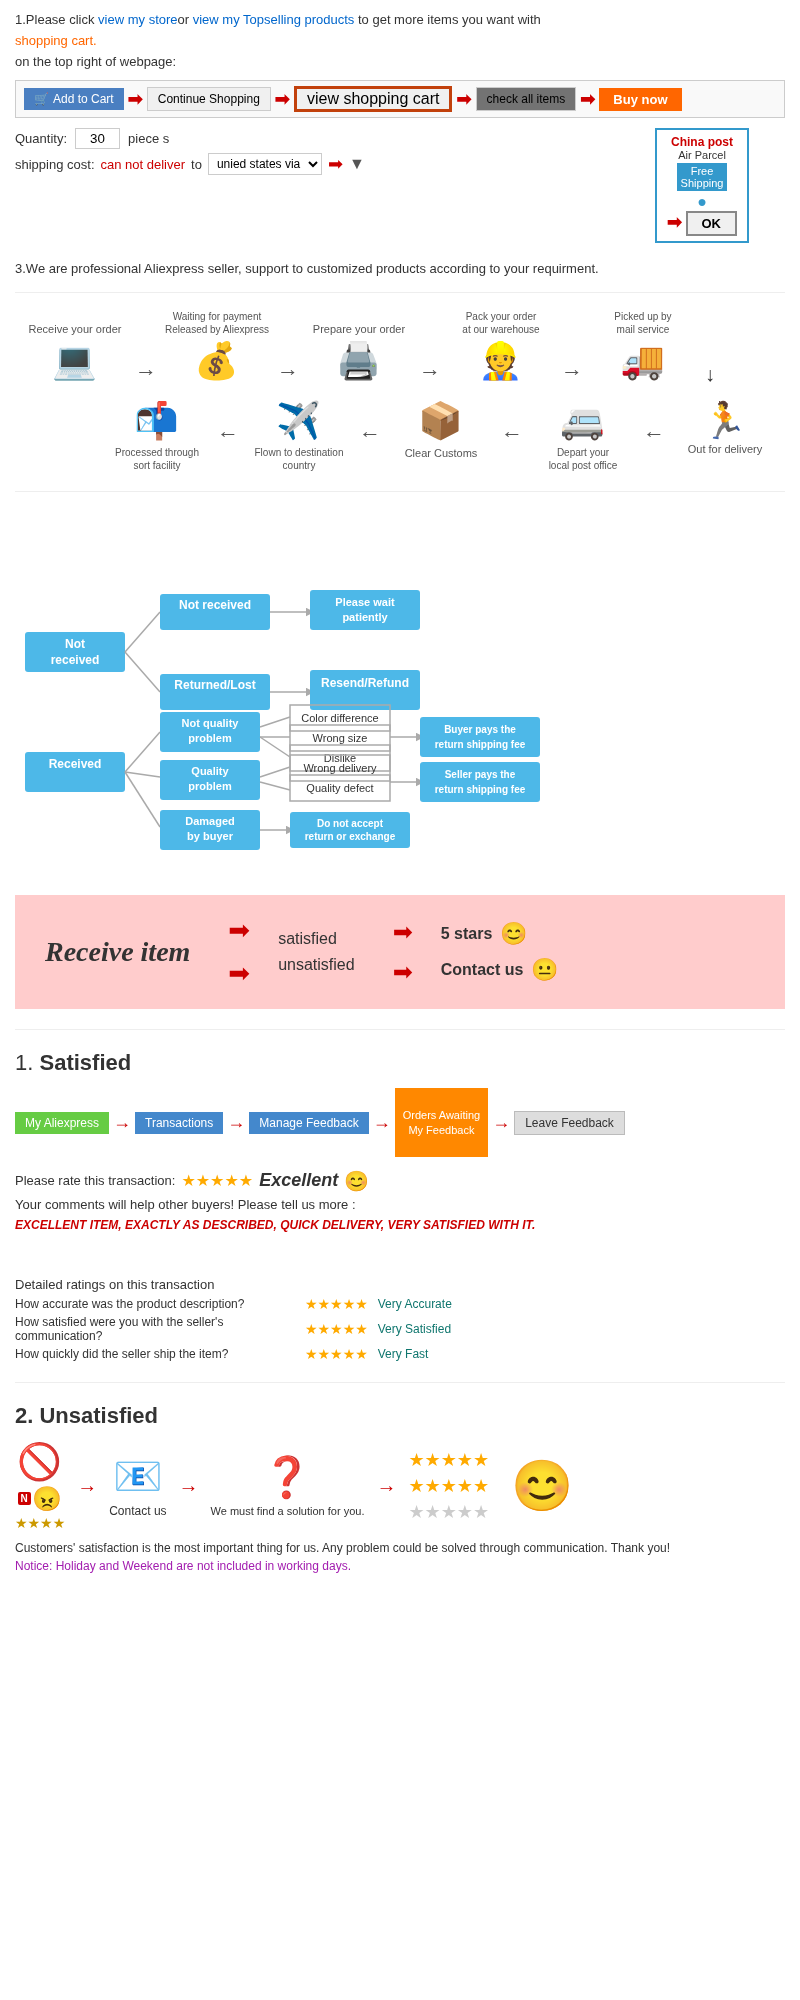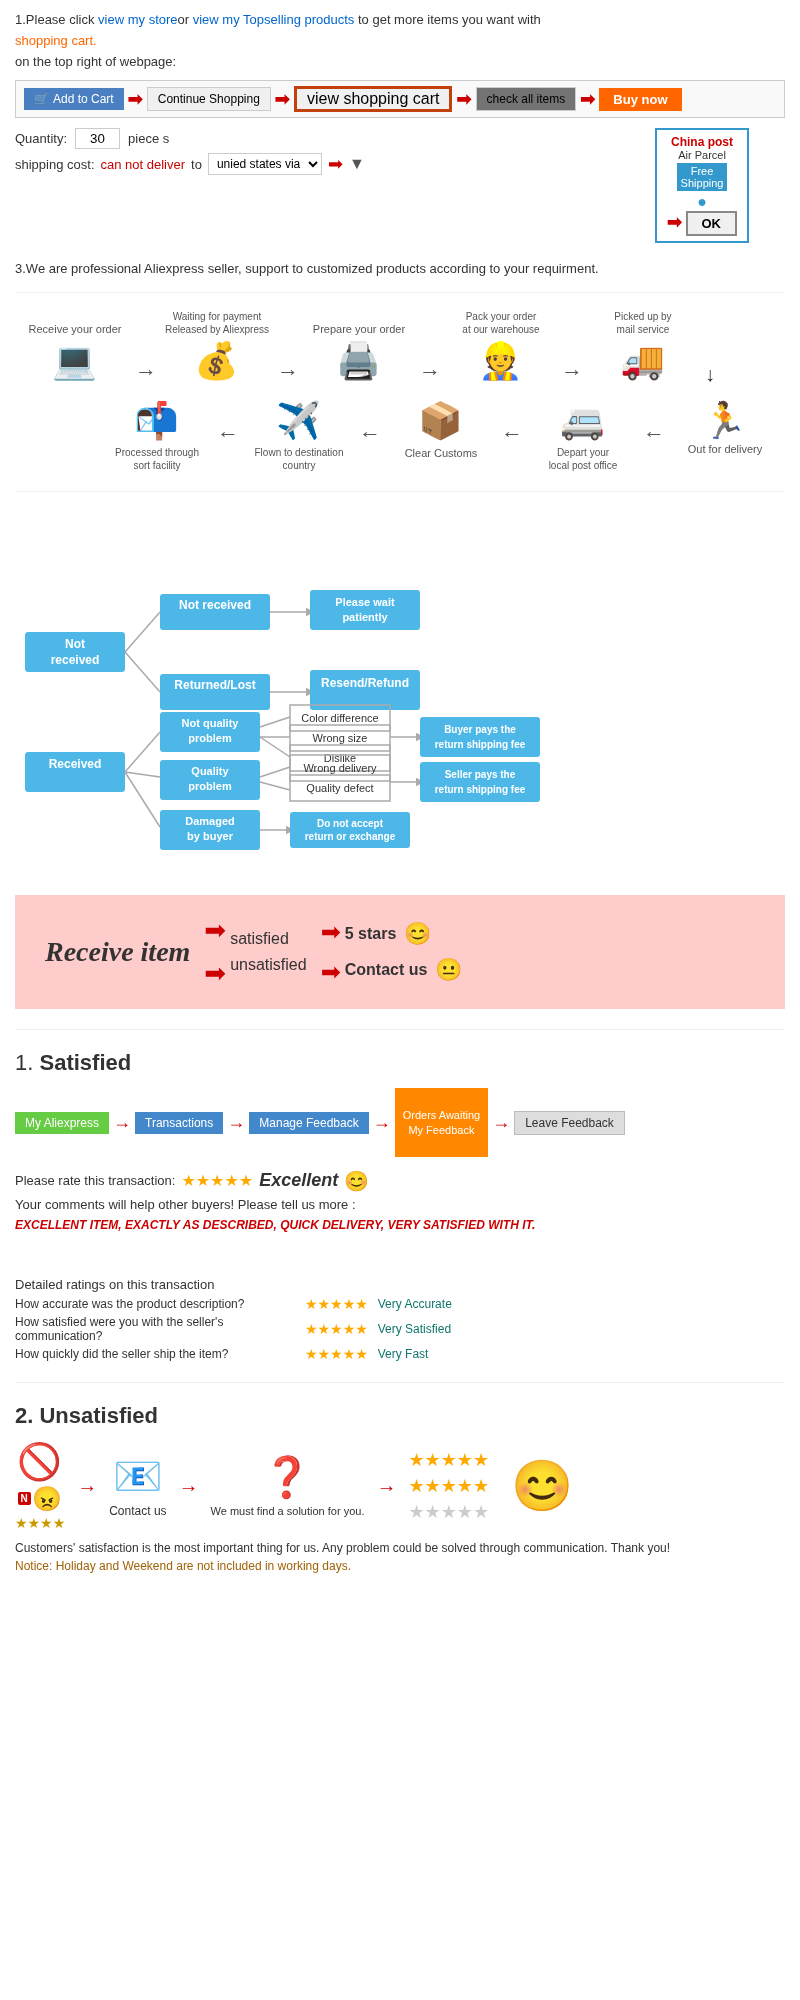--- a/index.html
+++ b/index.html
@@ -33,21 +33,21 @@
     .china-post-box .title { color: #cc0000; font-weight: bold; }
     .free-shipping { background: #3399cc; color: white; font-size: 11px; padding: 2px 4px; margin: 2px 0; display: inline-block; }
 
     
     .section3 { margin: 8px 0 16px; }
 
     
     .resolution-section { margin: 20px 0; position: relative; }
 
     
-    .pink-section { background: #ffcccc; padding: 20px 30px; margin: 20px 0; display: flex; align-items: center; gap: 4px; }
+    .pink-section { background: #ffcccc; padding: 20px 30px; margin: 20px 0; display: flex; align-items: center; gap: 28px; }
     .receive-title { font-size: 28px; font-weight: bold; font-style: italic; font-family: Georgia, serif; }
 
     
     .satisfied-section { margin: 20px 0; }
     .satisfied-title { font-size: 22px; color: #333; margin-bottom: 12px; }
     .breadcrumb-flow { display: flex; align-items: center; gap: 4px; margin-bottom: 12px; flex-wrap: wrap; }
     .crumb { padding: 4px 10px; font-size: 12px; }
     .crumb-green { background: #66cc44; color: white; }
     .crumb-blue { background: #4488cc; color: white; }
     .crumb-orange { background: #ff8800; color: white; }
@@ -65,21 +65,21 @@
     .very-text { color: #0f766e; }
 
     
     .unsatisfied-section { margin: 20px 0; }
     .unsatisfied-title { font-size: 22px; color: #333; margin-bottom: 12px; }
     .unsat-flow { display: flex; align-items: center; gap: 12px; margin: 10px 0; }
     .unsat-arrow { color: #cc0000; font-size: 20px; font-weight: bold; }
 
     
     .notice-section { margin: 10px 0; font-size: 12px; }
-    .notice-red { color: #a16207; }
+    .notice-red { color: #a21caf; }
 
     
     .clearfix::after { content: ''; display: table; clear: both; }
 
     
     .process-visual { margin: 10px 0; }
     .proc-item { display: flex; flex-direction: column; align-items: center; width: 120px; }
     .proc-label { font-size: 11px; text-align: right; color: #555; line-height: 1.3; margin-bottom: 4px; height: 32px; display: flex; align-items: flex-end; justify-content: center; }
     .proc-img { font-size: 36px; text-align: center; }
     .proc-arr { font-size: 22px; color: #555; margin-bottom: 20px; line-height: 1; }

